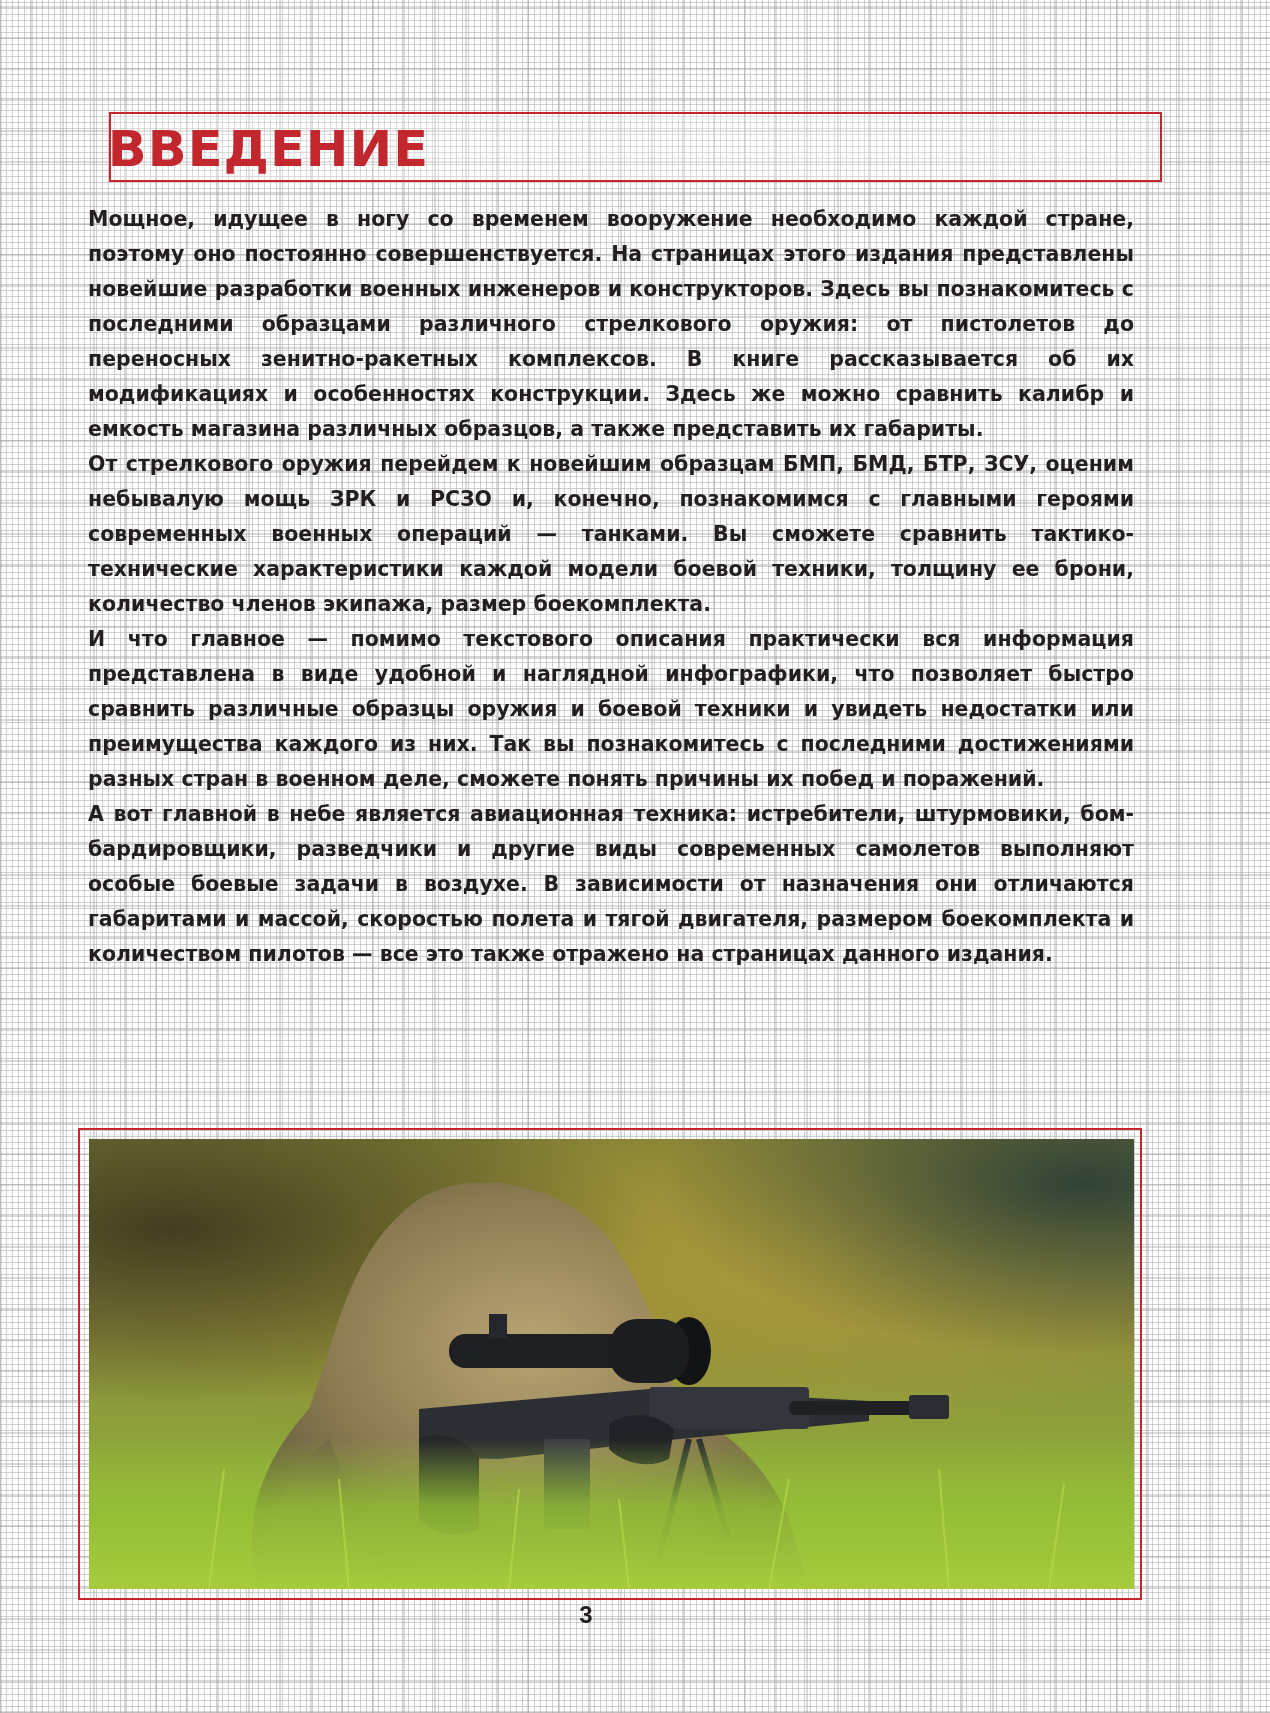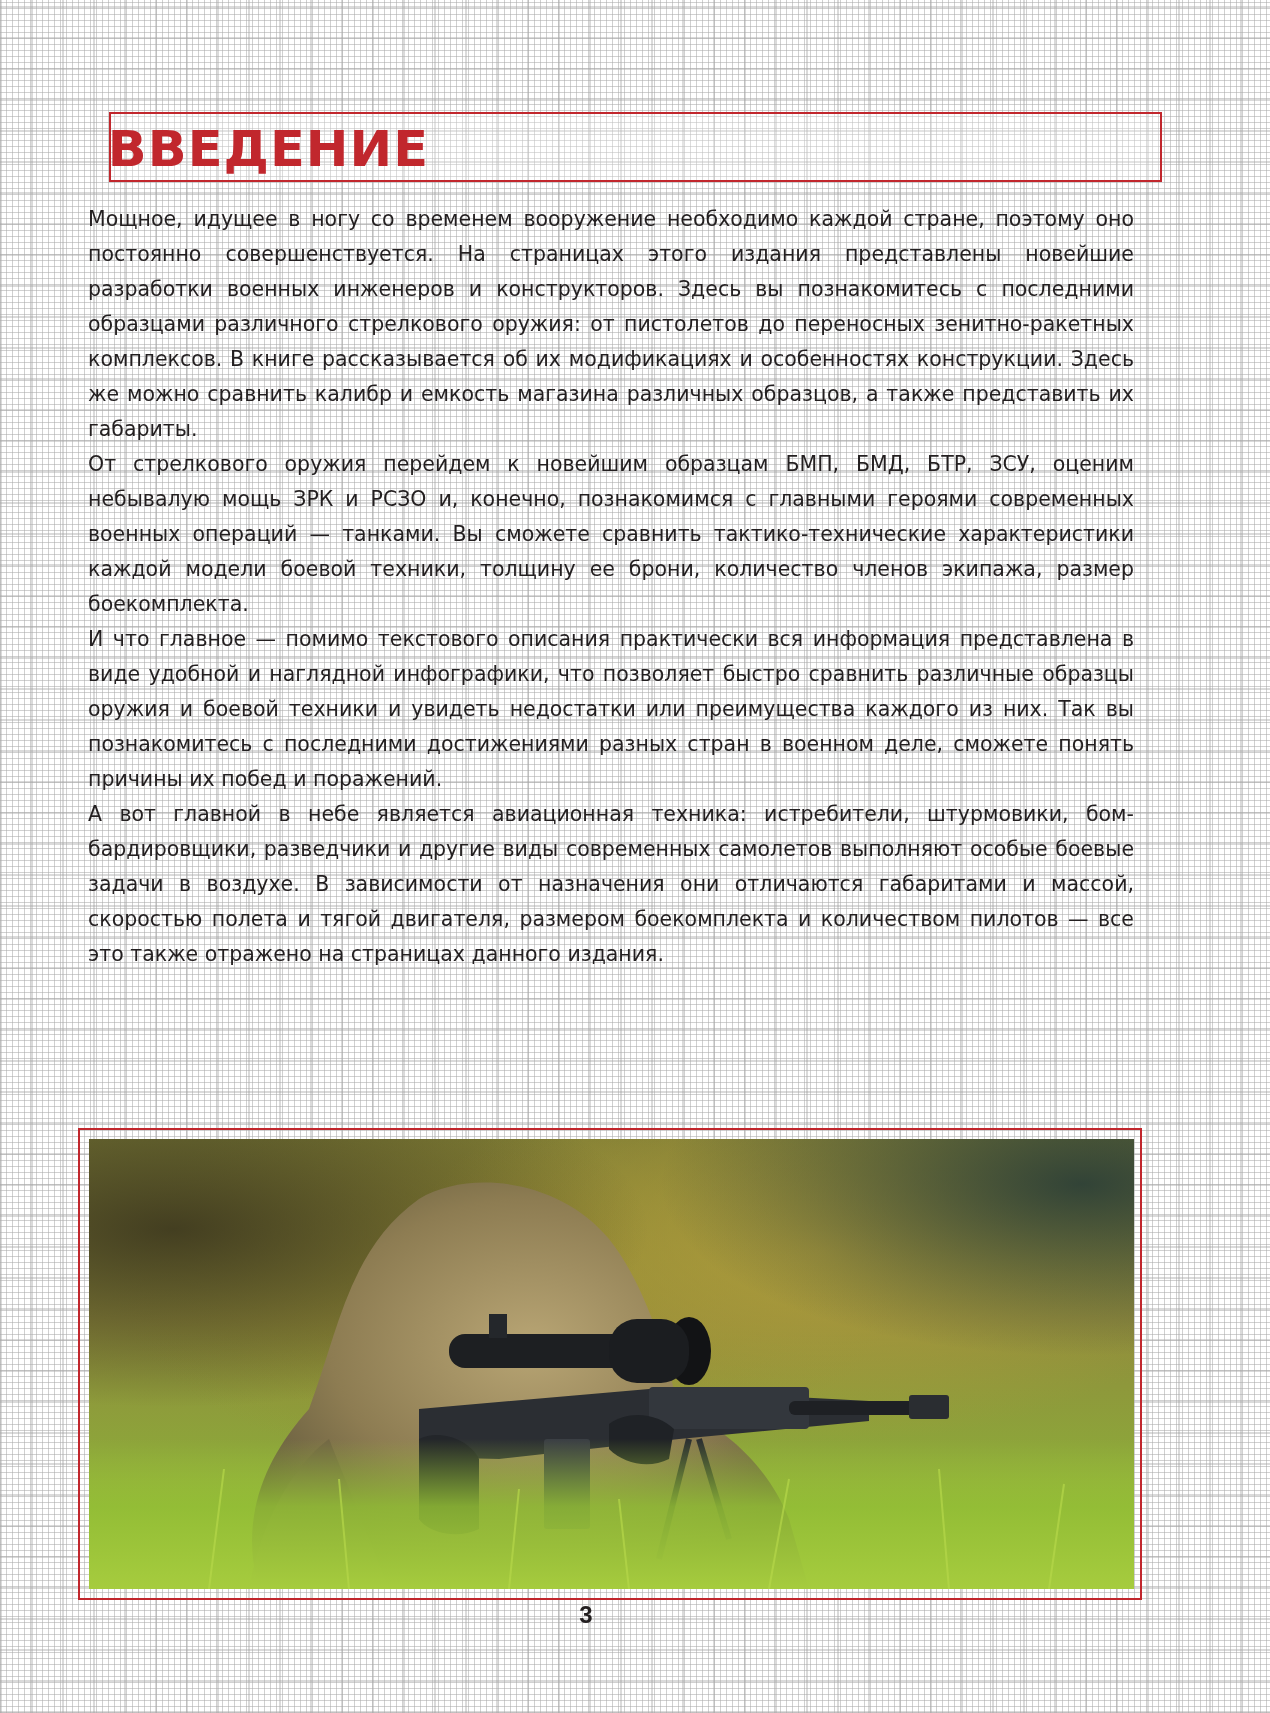--- a/index.html
+++ b/index.html
@@ -21,21 +21,21 @@
   .title-text {
     font-family: "DejaVu Sans", sans-serif; font-weight: 900; font-size: 50px;
     color: #c1272d; letter-spacing: 1px; transform: scaleX(1.02);
     line-height: 1; margin-top: 4px;
   }
   .body-text {
     position: absolute; left: 88px; top: 202px; width: 1046px;
     font-family: "DejaVu Sans", sans-serif; font-size: 20.5px; line-height: 35px;
     color: #231f20; text-align: justify; hyphens: manual;
   }
-  .body-text p { margin: 0; }
+  .body-text p { margin: 0; font-weight: bold; }
   .photo-frame {
     position: absolute; left: 78px; top: 1128px; width: 1060px; height: 468px;
     border: 2.5px solid #c1272d;
   }
   .photo {
     position: absolute; left: 9px; top: 9px; width: 1045px; height: 450px; overflow: hidden;
     background:
       radial-gradient(ellipse at 8% 20%, rgba(60,55,30,0.9) 0%, rgba(60,55,30,0) 35%),
       radial-gradient(ellipse at 95% 10%, rgba(40,60,55,0.9) 0%, rgba(40,60,55,0) 30%),
       radial-gradient(ellipse at 70% 25%, rgba(180,160,60,0.8) 0%, rgba(180,160,60,0) 40%),

